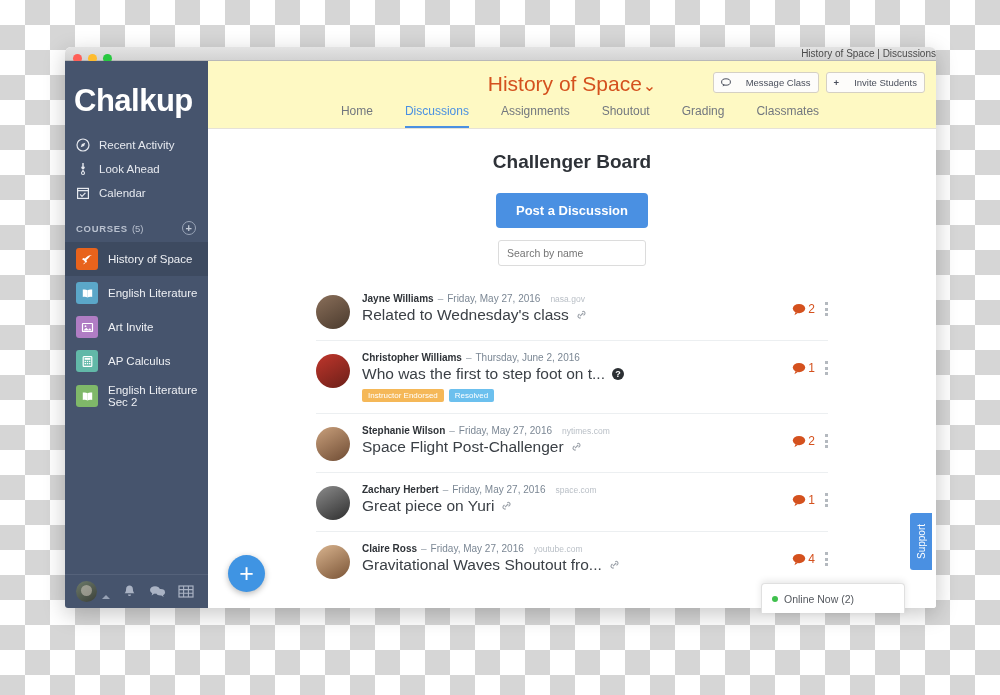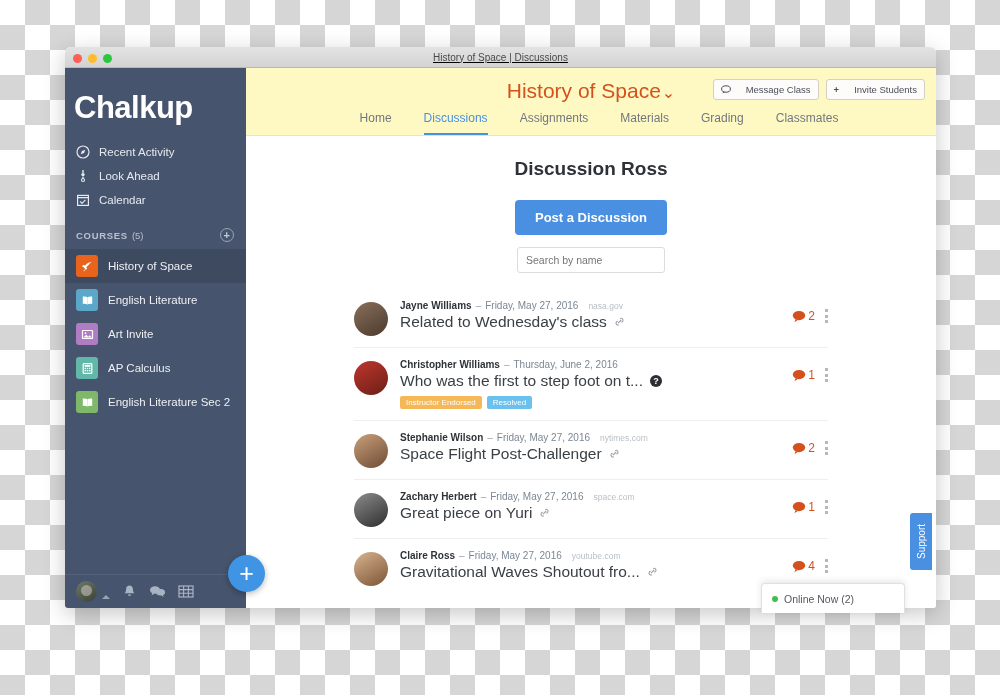--- a/index.html
+++ b/index.html
@@ -27,42 +27,41 @@
     height: 561px;
     background: #fff;
     border-radius: 6px 6px 3px 3px;
     box-shadow: 0 6px 22px rgba(0,0,0,0.22);
     overflow: hidden;
     display: flex;
     flex-direction: column;
   }
 
   .titlebar {
-    height: 21px;
+    height: 14px;
     flex: none;
     background: linear-gradient(#e3e3e3, #d3d3d3);
     border-bottom: 1px solid #b8b8b8;
     position: relative;
     display: flex;
     align-items: center;
-    justify-content: center;
-    text-decoration: underline;
+    justify-content: flex-end;
   }
   .traffic { position: absolute; left: 8px; top: 7px; display: flex; gap: 6px; }
   .tl { width: 9px; height: 9px; border-radius: 50%; }
   .tl.red { background: #ff5f57; }
   .tl.yellow { background: #febc2e; }
   .tl.green { background: #28c840; }
   .titlebar-text { font-size: 10px; color: #4a4a4a; }
 
   .body-area { flex: 1; display: flex; min-height: 0; }
 
   
   .sidebar {
-    width: 181px;
+    width: 143px;
     flex: none;
     background: #46546d;
     display: flex;
     flex-direction: column;
     position: relative;
   }
   .brand {
     color: #fff;
     font-size: 31px;
     font-weight: bold;
@@ -400,28 +399,28 @@
           <button class="hdr-btn">
             <span style="font-weight:bold;">+</span>
             <span>Invite Students</span>
           </button>
         </div>
 
         <div class="tabs">
           <div class="tab">Home</div>
           <div class="tab active">Discussions</div>
           <div class="tab">Assignments</div>
-          <div class="tab">Materials</div>
+          <div class="tab">Shoutout</div>
           <div class="tab">Grading</div>
           <div class="tab">Classmates</div>
         </div>
       </div>
 
       <div class="content">
-        <div class="board-title">Discussion Ross</div>
+        <div class="board-title">Challenger Board</div>
         <button class="post-btn">Post a Discussion</button>
         <div class="search-wrap">
           <input class="search-input" type="text" placeholder="Search by name" style="">
         </div>
 
         <div class="disc-list">
             <div class="disc-row">
               <div class="avatar" style="background: linear-gradient(150deg, rgb(138, 111, 90), rgb(74, 58, 45));"></div>
               <div class="disc-body">
                 <div class="disc-meta">

